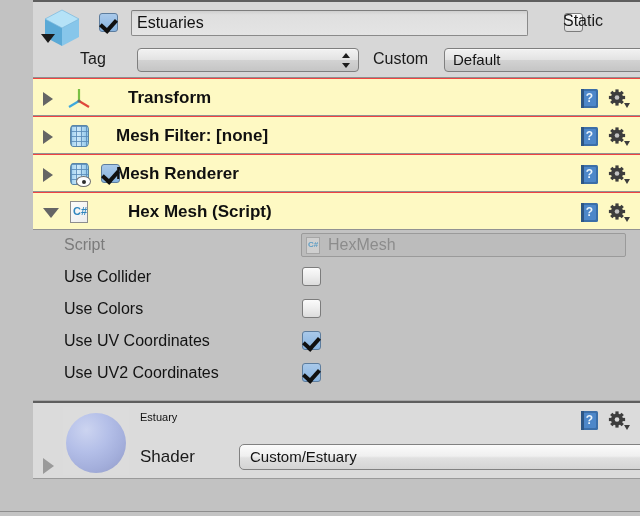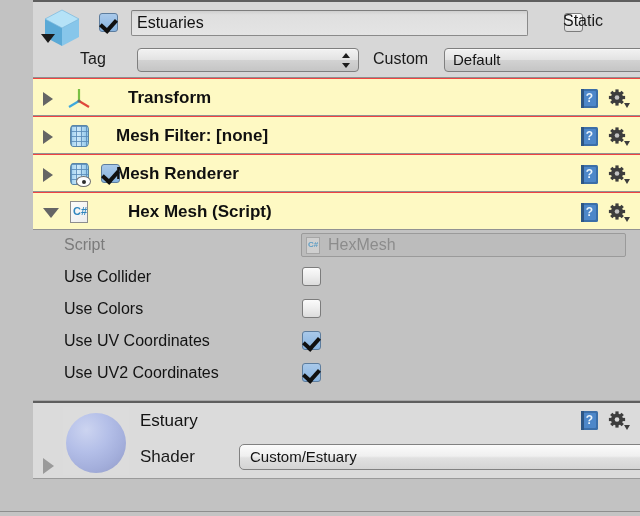--- a/index.html
+++ b/index.html
@@ -410,21 +410,21 @@
     width: 60px;
     height: 60px;
     border-radius: 50%;
     background: radial-gradient(circle at 34% 28%, #ccd4f0 0%, #b4bfe8 38%, #a3aedb 68%, #9098c4 100%);
   }
 
   .mat-name {
     position: absolute;
     left: 107px;
     top: 8px;
-    font-size: 17px;
+    font-size: 11px;
     color: #121212;
   }
 
   .shader-label {
     position: absolute;
     left: 107px;
     top: 44px;
     font-size: 17px;
   }
 

